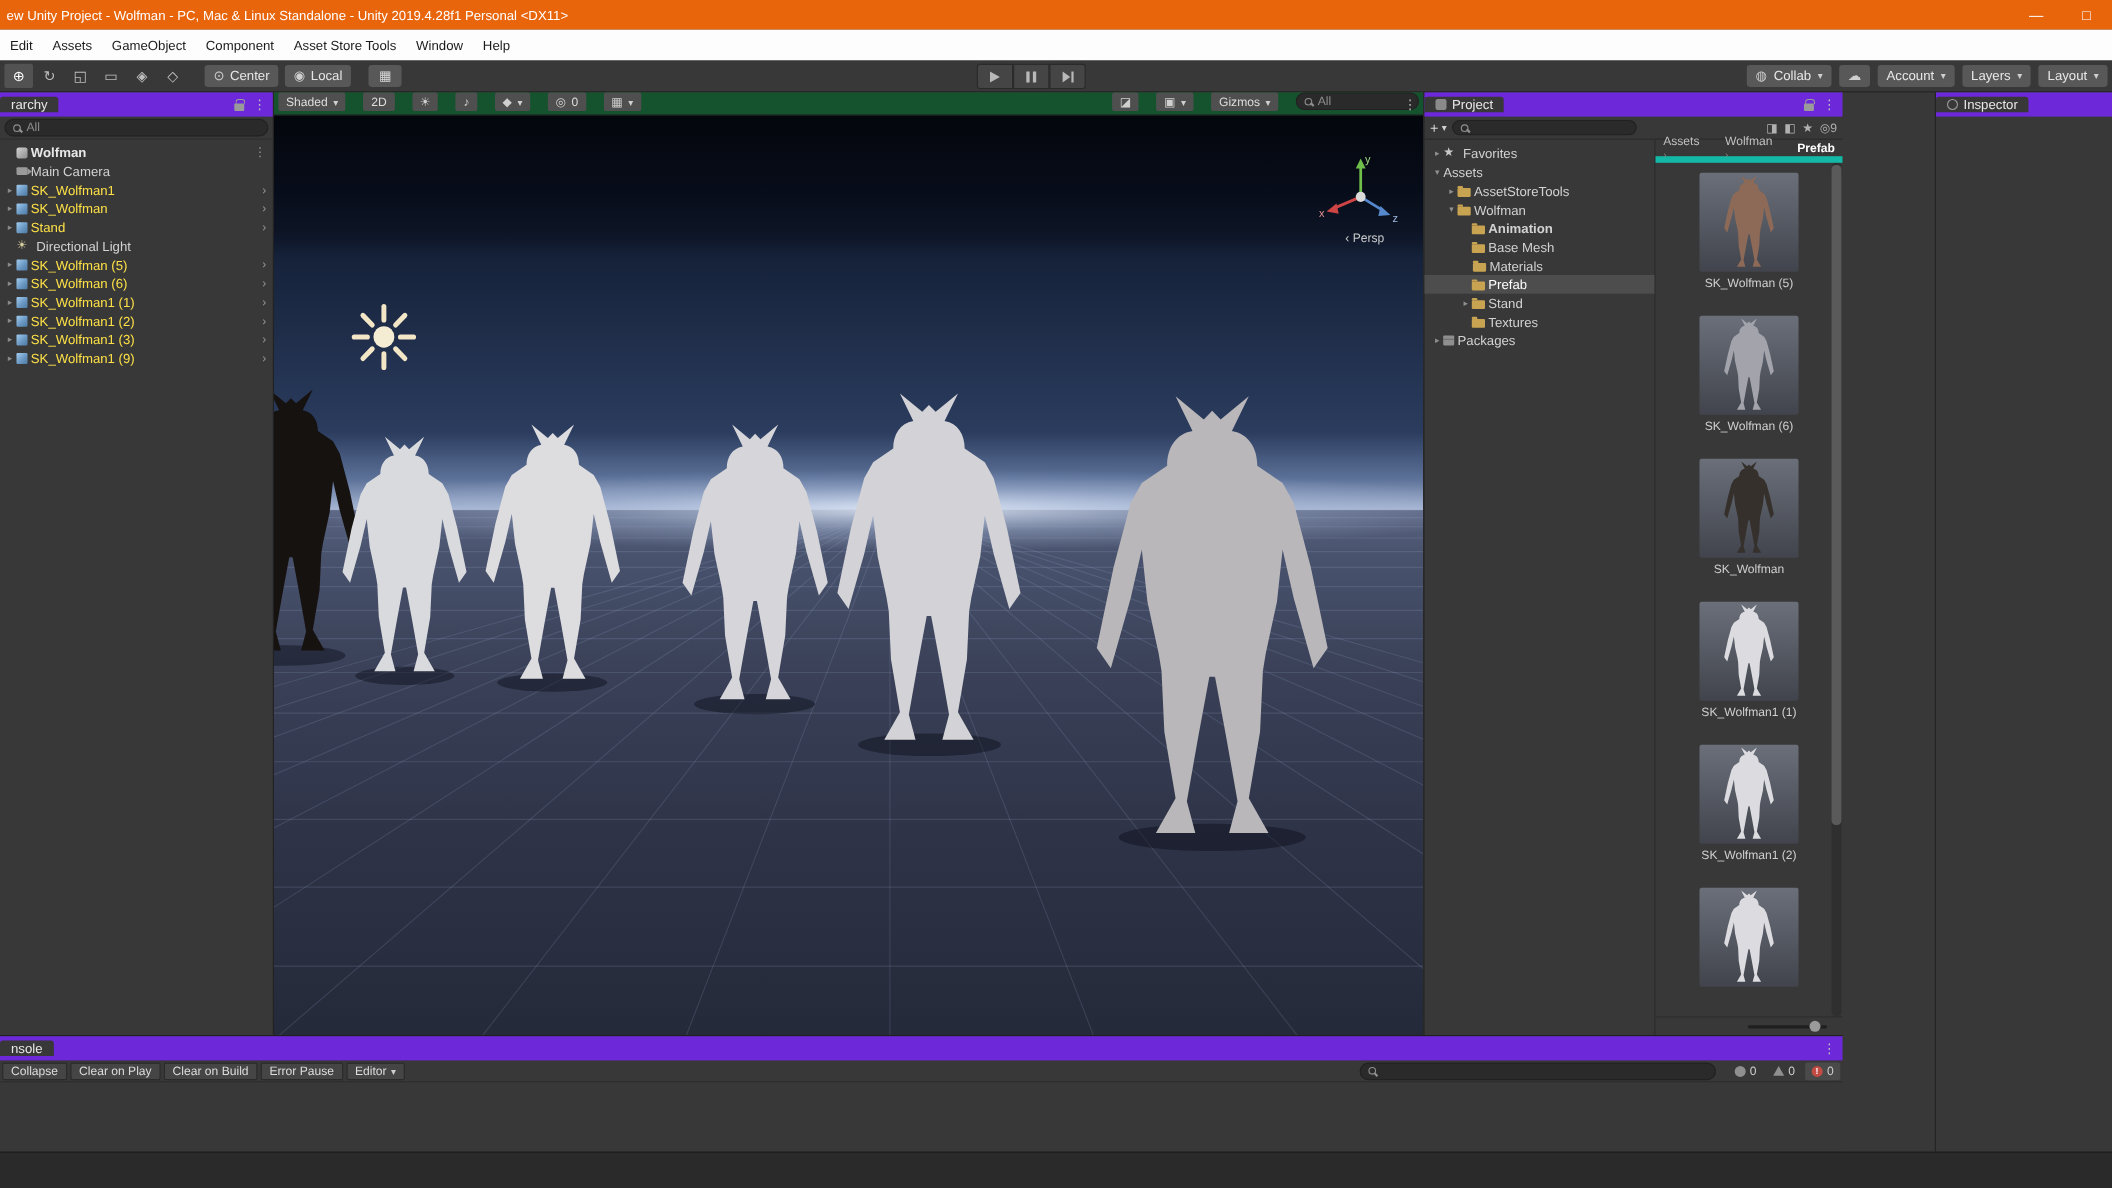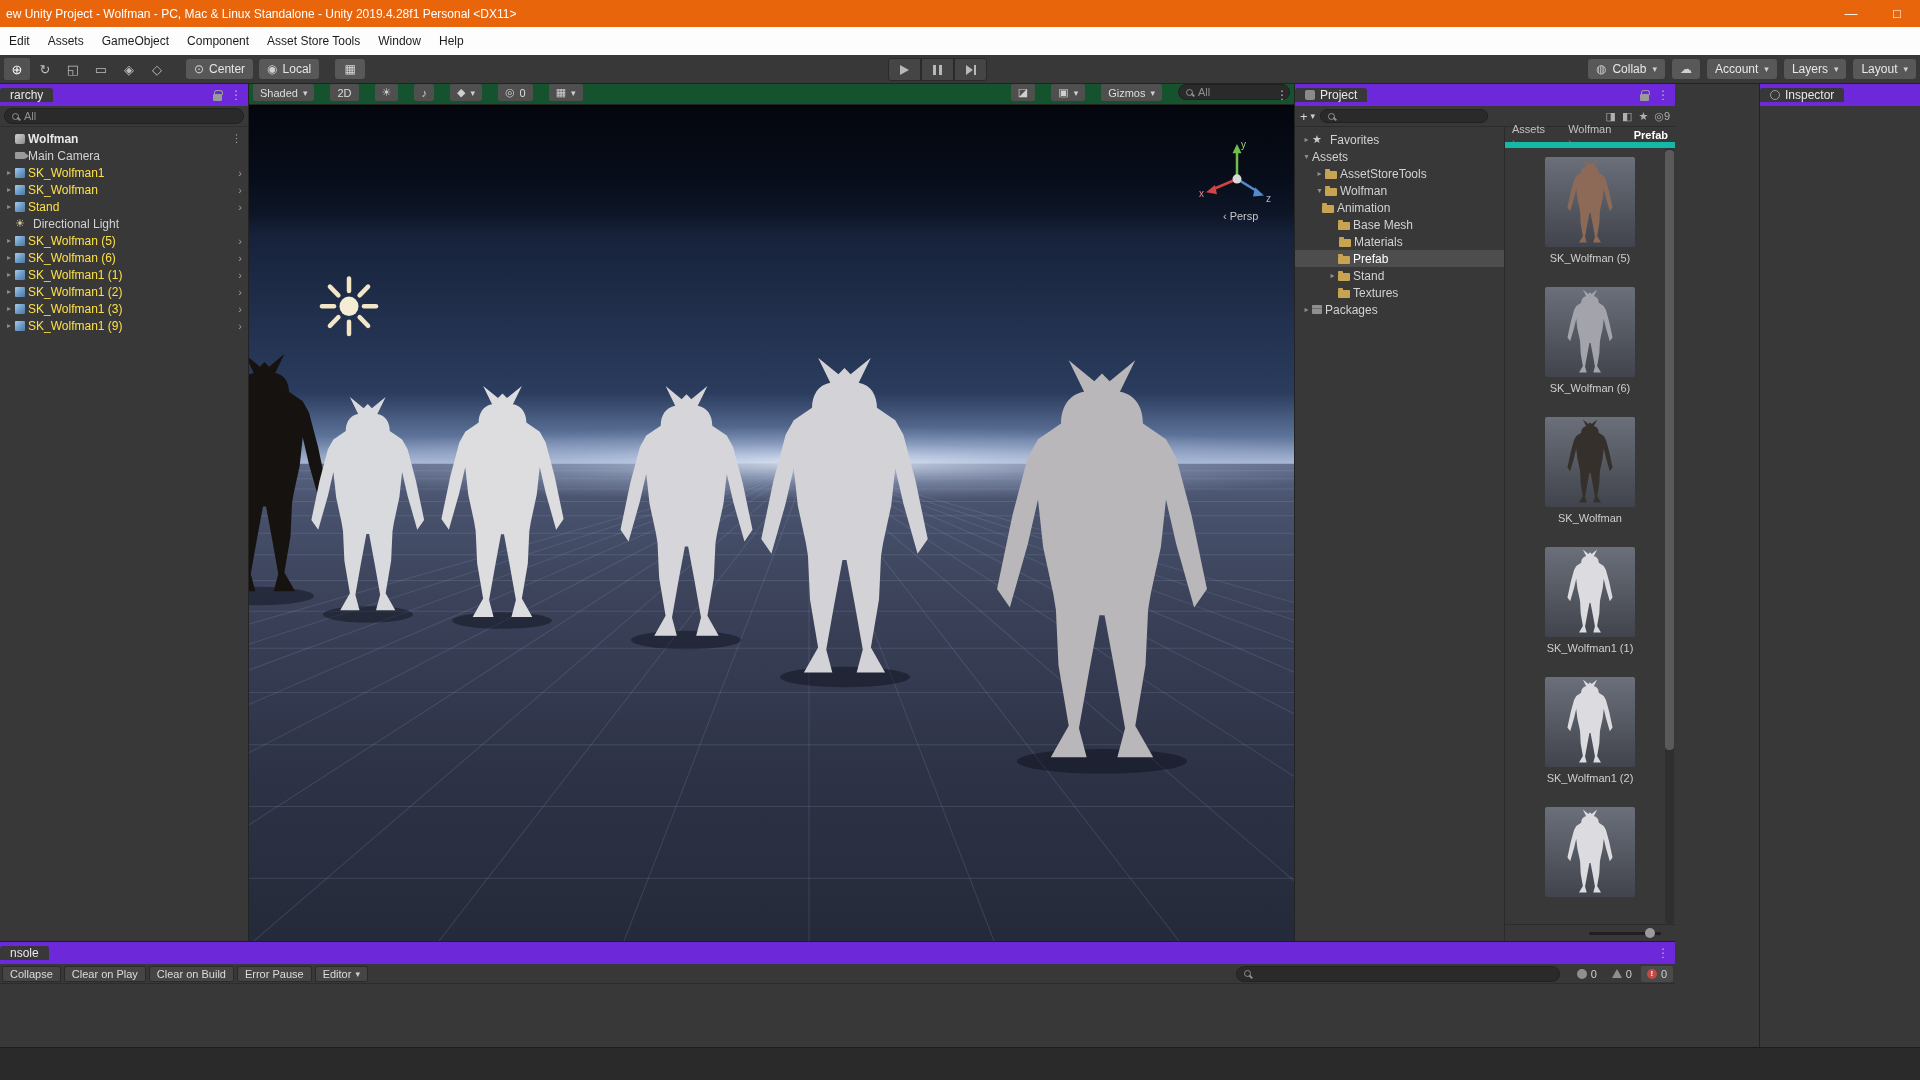--- a/index.html
+++ b/index.html
@@ -518,21 +518,21 @@
         <div class="p-row" style="padding-left: 19px;">
           <span class="expand">▸</span>
           <span class="ticon ic-folder"></span>
           <span class="lbl">AssetStoreTools</span>
         </div>
         <div class="p-row" style="padding-left: 19px;">
           <span class="expand">▾</span>
           <span class="ticon ic-folder"></span>
           <span class="lbl">Wolfman</span>
         </div>
-        <div class="p-row" style="padding-left: 16px;">
+        <div class="p-row" style="padding-left: 32px; font-weight: bold;">
           <span class="expand"></span>
           <span class="ticon ic-folder"></span>
           <span class="lbl">Animation</span>
         </div>
         <div class="p-row" style="padding-left: 32px;">
           <span class="expand"></span>
           <span class="ticon ic-folder"></span>
           <span class="lbl">Base Mesh</span>
         </div>
         <div class="p-row" style="padding-left: 33px;">

